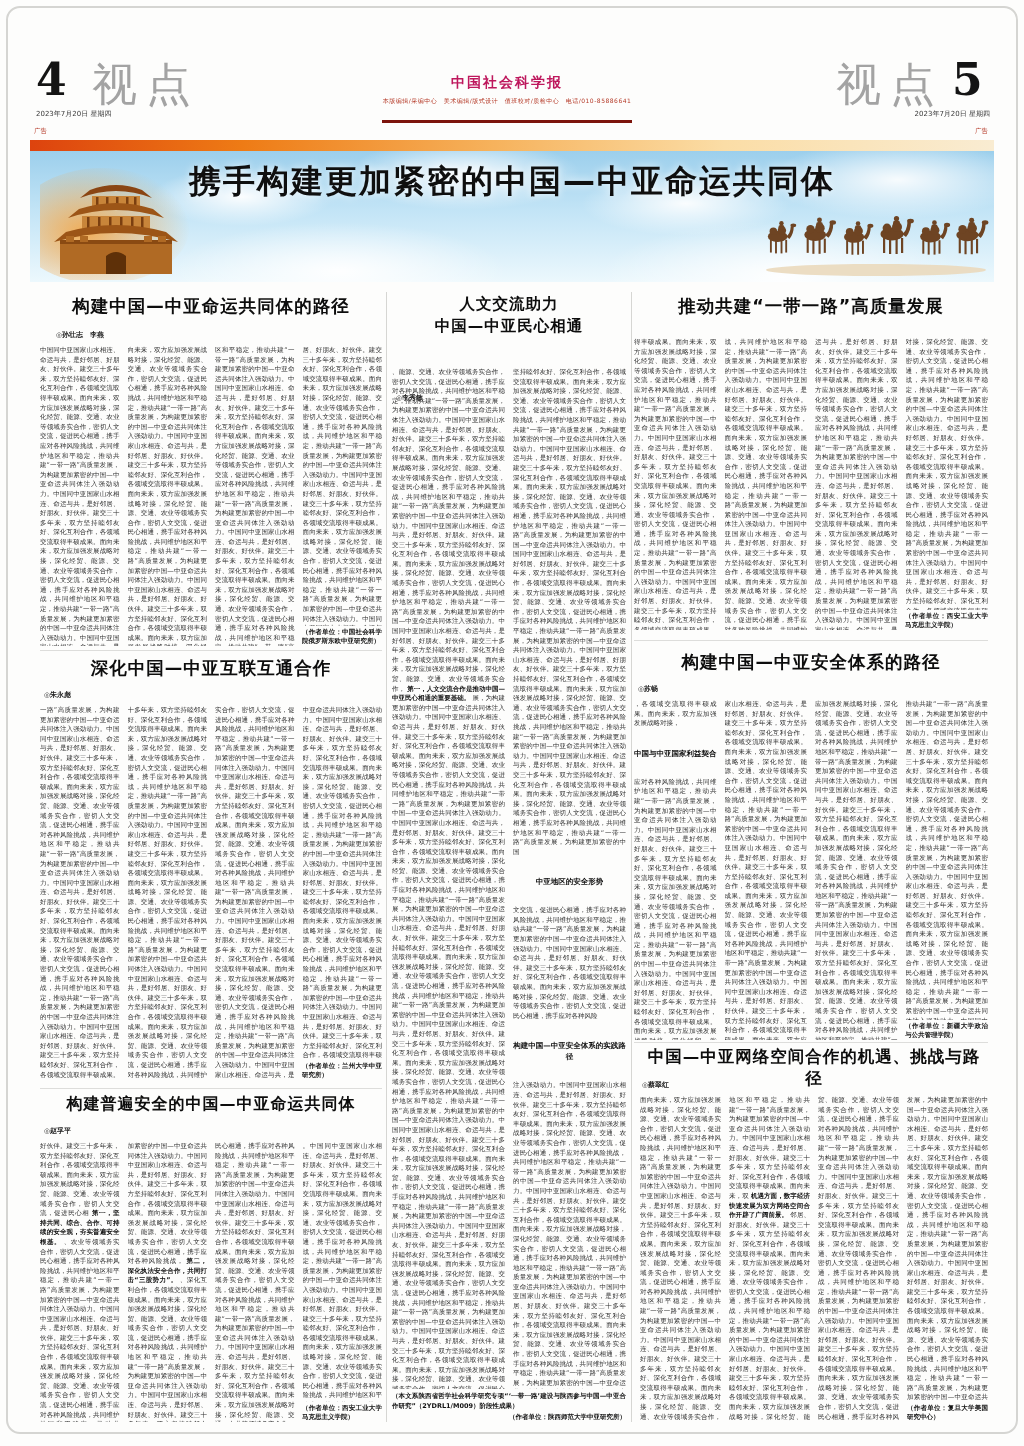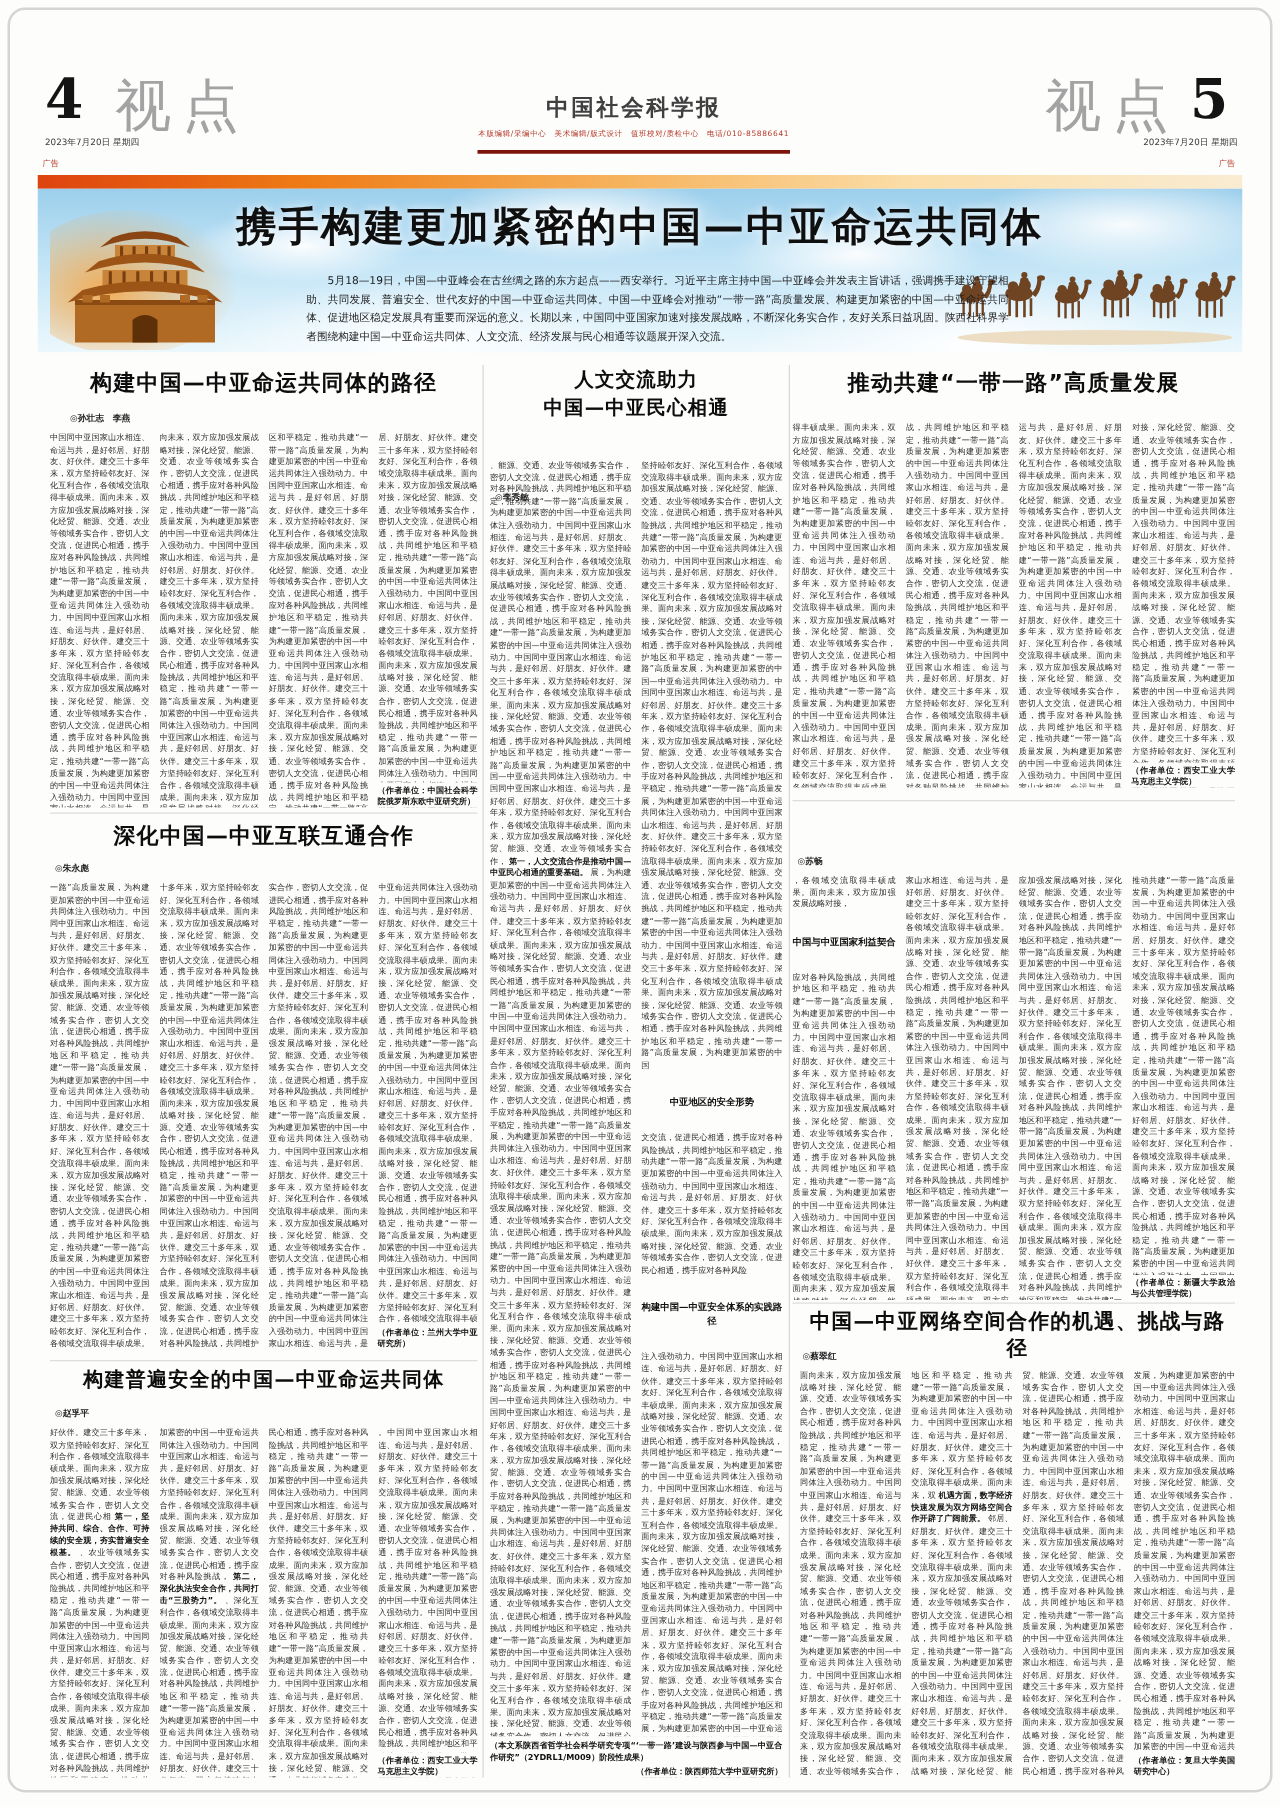--- a/index.html
+++ b/index.html
@@ -5,21 +5,21 @@
   html,body{margin:0;padding:0;background:#ffffff;}
   #canvas{position:relative;width:1024px;height:1446px;background:#fdfdfc;overflow:hidden;
           font-family:"DejaVu Sans",sans-serif;color:#1a1a1a;}
   .frame{position:absolute;left:6px;top:6px;width:1008px;height:1424px;border:2px solid #d5d5d2;border-radius:14px;}
 
   
   .pagenum{position:absolute;font-family:"DejaVu Serif",serif;font-weight:bold;font-size:44px;color:#141414;line-height:1;}
   .section-mark{position:absolute;font-size:45px;font-weight:400;color:#a3a3a3;letter-spacing:9px;line-height:1;}
   .edition-date{position:absolute;font-size:7px;color:#3a3a3a;}
   .masthead{position:absolute;left:380px;top:74px;width:254px;text-align:center;}
-  .masthead-title{font-family:"DejaVu Serif",serif;font-weight:bold;font-size:18px;color:#404040;letter-spacing:2px;}
+  .masthead-title{font-family:"DejaVu Serif",serif;font-weight:bold;font-size:14px;color:#be185d;letter-spacing:2px;}
   .masthead-info{font-size:6px;color:#b53a28;margin-top:5px;letter-spacing:.5px;}
   .masthead-rule{position:absolute;left:382px;top:120px;width:250px;height:3px;background:#7c140c;}
   .ad-label{position:absolute;top:127px;font-size:6.5px;color:#b53a28;}
 
   
   .banner{position:absolute;left:30px;top:140px;width:964px;height:142px;overflow:hidden;}
   .banner-bar{position:absolute;left:0;top:0;right:0;height:11px;
     background:linear-gradient(90deg,#dd430e 0%,#ee7b15 22%,#f6b25c 48%,#fbdda6 72%,#f9ecd2 100%);}
   .banner-sky{position:absolute;left:0;top:11px;right:0;bottom:0;
     background:
@@ -146,21 +146,20 @@
         </g>
       <g transform="translate(154,15) scale(0.9)">
           <use href="#camel"></use>
         </g>
       <g transform="translate(190,12) scale(0.96)">
           <use href="#camel"></use>
         </g>
     </svg>
 
     <div class="banner-headline">携手构建更加紧密的中国—中亚命运共同体</div>
-    <div class="banner-intro">5月18—19日，中国—中亚峰会在古丝绸之路的东方起点——西安举行。习近平主席主持中国—中亚峰会并发表主旨讲话，强调携手建设守望相助、共同发展、普遍安全、世代友好的中国—中亚命运共同体。中国—中亚峰会对推动“一带一路”高质量发展、构建更加紧密的中国—中亚命运共同体、促进地区稳定发展具有重要而深远的意义。长期以来，中国同中亚国家加速对接发展战略，不断深化务实合作，友好关系日益巩固。陕西社科界学者围绕构建中国—中亚命运共同体、人文交流、经济发展与民心相通等议题展开深入交流。</div>
   </div>
 
   <div class="vrule" style="left:386px;top:292px;height:1130px;"></div>
   <div class="vrule" style="left:631px;top:292px;height:1130px;"></div>
   <div class="hrule" style="left:40px;top:650px;width:342px;"></div>
   <div class="hrule" style="left:40px;top:1088px;width:342px;"></div>
   <div class="hrule" style="left:634px;top:640px;width:354px;"></div>
   <div class="hrule" style="left:634px;top:1042px;width:354px;"></div>
 
   <div class="article" style="left:40px;top:294px;width:342px;height:352px;">
@@ -216,20 +215,21 @@
     <div class="cols" style="top:50px;">
       <div class="col">一路”高质量发展，为构建更加紧密的中国—中亚命运共同体注入强劲动力。中国同中亚国家山水相连、命运与共，是好邻居、好朋友、好伙伴。建交三十多年来，双方坚持睦邻友好、深化互利合作，各领域交流取得丰硕成果。面向未来，双方应加强发展战略对接，深化经贸、能源、交通、农业等领域务实合作，密切人文交流，促进民心相通，携手应对各种风险挑战，共同维护地区和平稳定，推动共建“一带一路”高质量发展，为构建更加紧密的中国—中亚命运共同体注入强劲动力。中国同中亚国家山水相连、命运与共，是好邻居、好朋友、好伙伴。建交三十多年来，双方坚持睦邻友好、深化互利合作，各领域交流取得丰硕成果。面向未来，双方应加强发展战略对接，深化经贸、能源、交通、农业等领域务实合作，密切人文交流，促进民心相通，携手应对各种风险挑战，共同维护地区和平稳定，推动共建“一带一路”高质量发展，为构建更加紧密的中国—中亚命运共同体注入强劲动力。中国同中亚国家山水相连、命运与共，是好邻居、好朋友、好伙伴。建交三十多年来，双方坚持睦邻友好、深化互利合作，各领域交流取得丰硕成果。面向未来，双方应加强发展战略对接，深</div>
       <div class="col">十多年来，双方坚持睦邻友好、深化互利合作，各领域交流取得丰硕成果。面向未来，双方应加强发展战略对接，深化经贸、能源、交通、农业等领域务实合作，密切人文交流，促进民心相通，携手应对各种风险挑战，共同维护地区和平稳定，推动共建“一带一路”高质量发展，为构建更加紧密的中国—中亚命运共同体注入强劲动力。中国同中亚国家山水相连、命运与共，是好邻居、好朋友、好伙伴。建交三十多年来，双方坚持睦邻友好、深化互利合作，各领域交流取得丰硕成果。面向未来，双方应加强发展战略对接，深化经贸、能源、交通、农业等领域务实合作，密切人文交流，促进民心相通，携手应对各种风险挑战，共同维护地区和平稳定，推动共建“一带一路”高质量发展，为构建更加紧密的中国—中亚命运共同体注入强劲动力。中国同中亚国家山水相连、命运与共，是好邻居、好朋友、好伙伴。建交三十多年来，双方坚持睦邻友好、深化互利合作，各领域交流取得丰硕成果。面向未来，双方应加强发展战略对接，深化经贸、能源、交通、农业等领域务实合作，密切人文交流，促进民心相通，携手应对各种风险挑战，共同维护地区和平稳定，推动共建“一带一路”高质量发展，</div>
       <div class="col">实合作，密切人文交流，促进民心相通，携手应对各种风险挑战，共同维护地区和平稳定，推动共建“一带一路”高质量发展，为构建更加紧密的中国—中亚命运共同体注入强劲动力。中国同中亚国家山水相连、命运与共，是好邻居、好朋友、好伙伴。建交三十多年来，双方坚持睦邻友好、深化互利合作，各领域交流取得丰硕成果。面向未来，双方应加强发展战略对接，深化经贸、能源、交通、农业等领域务实合作，密切人文交流，促进民心相通，携手应对各种风险挑战，共同维护地区和平稳定，推动共建“一带一路”高质量发展，为构建更加紧密的中国—中亚命运共同体注入强劲动力。中国同中亚国家山水相连、命运与共，是好邻居、好朋友、好伙伴。建交三十多年来，双方坚持睦邻友好、深化互利合作，各领域交流取得丰硕成果。面向未来，双方应加强发展战略对接，深化经贸、能源、交通、农业等领域务实合作，密切人文交流，促进民心相通，携手应对各种风险挑战，共同维护地区和平稳定，推动共建“一带一路”高质量发展，为构建更加紧密的中国—中亚命运共同体注入强劲动力。中国同中亚国家山水相连、命运与共，是好邻居、好朋友、好伙伴。建交三十多年来</div>
       <div class="col">中亚命运共同体注入强劲动力。中国同中亚国家山水相连、命运与共，是好邻居、好朋友、好伙伴。建交三十多年来，双方坚持睦邻友好、深化互利合作，各领域交流取得丰硕成果。面向未来，双方应加强发展战略对接，深化经贸、能源、交通、农业等领域务实合作，密切人文交流，促进民心相通，携手应对各种风险挑战，共同维护地区和平稳定，推动共建“一带一路”高质量发展，为构建更加紧密的中国—中亚命运共同体注入强劲动力。中国同中亚国家山水相连、命运与共，是好邻居、好朋友、好伙伴。建交三十多年来，双方坚持睦邻友好、深化互利合作，各领域交流取得丰硕成果。面向未来，双方应加强发展战略对接，深化经贸、能源、交通、农业等领域务实合作，密切人文交流，促进民心相通，携手应对各种风险挑战，共同维护地区和平稳定，推动共建“一带一路”高质量发展，为构建更加紧密的中国—中亚命运共同体注入强劲动力。中国同中亚国家山水相连、命运与共，是好邻居、好朋友、好伙伴。建交三十多年来，双方坚持睦邻友好、深化互利合作，各领域交流取得丰硕成果。面向未来，双方应加强发展战略对接，深化经贸、能源、交通、农业等领域</div>
     </div>
     <div class="credit" style="width:80px;">（作者单位：兰州大学中亚研究所）</div>
   </div>
 
   <div class="article" style="left:634px;top:650px;width:354px;height:390px;">
+    <div class="a-title" style="font-size:17.5px;">构建中国—中亚安全体系的路径</div>
     <div class="byline" style="left:4px;top:34px;">◎苏畅</div>
     <div class="cols" style="top:50px;">
       <div class="col">
         <span>，各领域交流取得丰硕成果。面向未来，双方应加强发展战略对接，</span>
         <span class="subhead">中国与中亚国家利益契合</span>
         <span>应对各种风险挑战，共同维护地区和平稳定，推动共建“一带一路”高质量发展，为构建更加紧密的中国—中亚命运共同体注入强劲动力。中国同中亚国家山水相连、命运与共，是好邻居、好朋友、好伙伴。建交三十多年来，双方坚持睦邻友好、深化互利合作，各领域交流取得丰硕成果。面向未来，双方应加强发展战略对接，深化经贸、能源、交通、农业等领域务实合作，密切人文交流，促进民心相通，携手应对各种风险挑战，共同维护地区和平稳定，推动共建“一带一路”高质量发展，为构建更加紧密的中国—中亚命运共同体注入强劲动力。中国同中亚国家山水相连、命运与共，是好邻居、好朋友、好伙伴。建交三十多年来，双方坚持睦邻友好、深化互利合作，各领域交流取得丰硕成果。面向未来，双方应加强发展战略对接，深化经贸、能源、交通、农业等领域务实合作，密切人文交流，促进民心相通，携手应对各种风险挑战，共同维护地区和平稳定，推动共建“一带一路”高质量发展，为构建更加紧密的中国—中亚命运共同体注入强劲动力。中国同中亚国家山水相连、命运与共，</span>
       </div>
       <div class="col">家山水相连、命运与共，是好邻居、好朋友、好伙伴。建交三十多年来，双方坚持睦邻友好、深化互利合作，各领域交流取得丰硕成果。面向未来，双方应加强发展战略对接，深化经贸、能源、交通、农业等领域务实合作，密切人文交流，促进民心相通，携手应对各种风险挑战，共同维护地区和平稳定，推动共建“一带一路”高质量发展，为构建更加紧密的中国—中亚命运共同体注入强劲动力。中国同中亚国家山水相连、命运与共，是好邻居、好朋友、好伙伴。建交三十多年来，双方坚持睦邻友好、深化互利合作，各领域交流取得丰硕成果。面向未来，双方应加强发展战略对接，深化经贸、能源、交通、农业等领域务实合作，密切人文交流，促进民心相通，携手应对各种风险挑战，共同维护地区和平稳定，推动共建“一带一路”高质量发展，为构建更加紧密的中国—中亚命运共同体注入强劲动力。中国同中亚国家山水相连、命运与共，是好邻居、好朋友、好伙伴。建交三十多年来，双方坚持睦邻友好、深化互利合作，各领域交流取得丰硕成果。面向未来，双方应加强发展战略对接，深化经贸、能源、交通、农业等领域务实合作，密切人文交流，促进民</div>
       <div class="col">应加强发展战略对接，深化经贸、能源、交通、农业等领域务实合作，密切人文交流，促进民心相通，携手应对各种风险挑战，共同维护地区和平稳定，推动共建“一带一路”高质量发展，为构建更加紧密的中国—中亚命运共同体注入强劲动力。中国同中亚国家山水相连、命运与共，是好邻居、好朋友、好伙伴。建交三十多年来，双方坚持睦邻友好、深化互利合作，各领域交流取得丰硕成果。面向未来，双方应加强发展战略对接，深化经贸、能源、交通、农业等领域务实合作，密切人文交流，促进民心相通，携手应对各种风险挑战，共同维护地区和平稳定，推动共建“一带一路”高质量发展，为构建更加紧密的中国—中亚命运共同体注入强劲动力。中国同中亚国家山水相连、命运与共，是好邻居、好朋友、好伙伴。建交三十多年来，双方坚持睦邻友好、深化互利合作，各领域交流取得丰硕成果。面向未来，双方应加强发展战略对接，深化经贸、能源、交通、农业等领域务实合作，密切人文交流，促进民心相通，携手应对各种风险挑战，共同维护地区和平稳定，推动共建“一带一路”高质量发展，为构建更加紧密的中国—中亚命运共同体注入</div>
       <div class="col">推动共建“一带一路”高质量发展，为构建更加紧密的中国—中亚命运共同体注入强劲动力。中国同中亚国家山水相连、命运与共，是好邻居、好朋友、好伙伴。建交三十多年来，双方坚持睦邻友好、深化互利合作，各领域交流取得丰硕成果。面向未来，双方应加强发展战略对接，深化经贸、能源、交通、农业等领域务实合作，密切人文交流，促进民心相通，携手应对各种风险挑战，共同维护地区和平稳定，推动共建“一带一路”高质量发展，为构建更加紧密的中国—中亚命运共同体注入强劲动力。中国同中亚国家山水相连、命运与共，是好邻居、好朋友、好伙伴。建交三十多年来，双方坚持睦邻友好、深化互利合作，各领域交流取得丰硕成果。面向未来，双方应加强发展战略对接，深化经贸、能源、交通、农业等领域务实合作，密切人文交流，促进民心相通，携手应对各种风险挑战，共同维护地区和平稳定，推动共建“一带一路”高质量发展，为构建更加紧密的中国—中亚命运共同体注入强劲动力。中国同中亚国家山水相连、命运与共，是好邻居、好朋友、好伙伴。建交三十多年来，双方坚持睦邻友好、深化互利合作，各领域交流取得丰</div>

